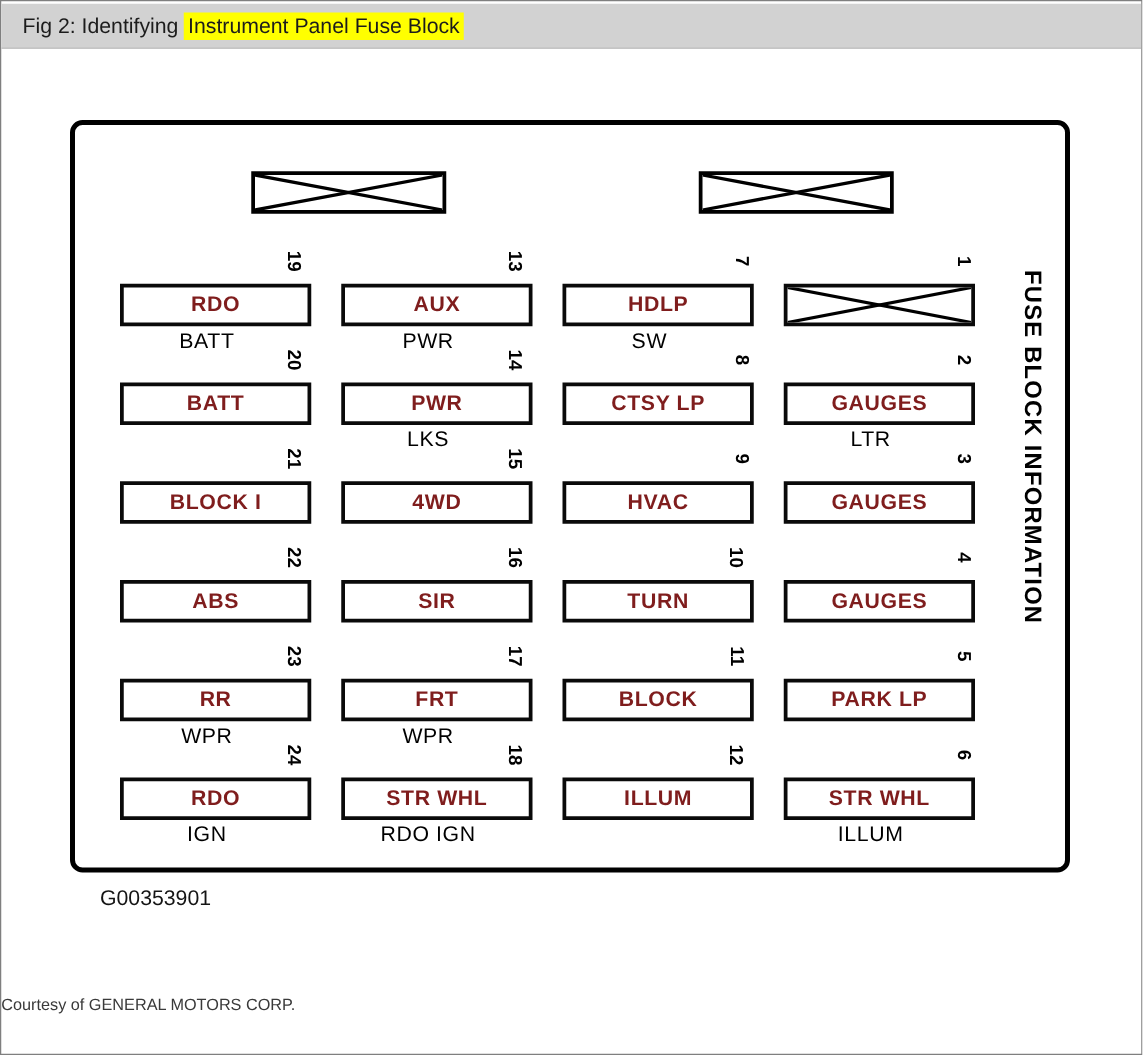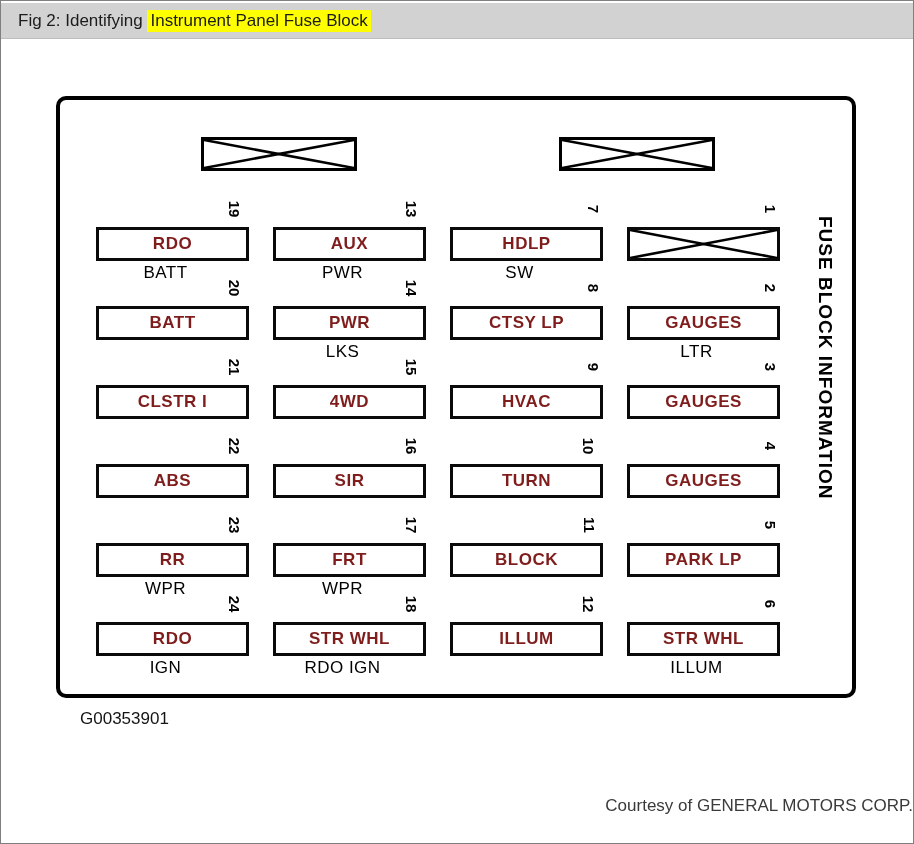--- a/index.html
+++ b/index.html
@@ -73,21 +73,21 @@
     letter-spacing:1px;
     white-space:nowrap;
   }
   
   .figure-code{
     position:absolute;left:47px;top:708px;
     font-size:17px;color:#141414;margin-left:32px;
   }
   .courtesy{
     position:absolute;left:0;right:0;top:795px;
-    text-align:right;font-size:17px;color:#3a3a3a;
+    text-align:left;font-size:13px;color:#3a3a3a;
   }
 </style>
 </head>
 <body>
 
 <div class="page">
 
   <div class="caption-bar"><span>Fig 2: Identifying </span><span class="caption-highlight">Instrument Panel Fuse Block</span></div>
 
   <div class="block">
@@ -163,21 +163,21 @@
         <span class="num">2</span>
         <div class="box">
             <span>GAUGES</span>
           </div>
         <span class="l2">LTR</span>
       </div>
 
       <div class="cell">
         <span class="num">21</span>
         <div class="box">
-            <span>CLSTR I</span>
+            <span>BLOCK I</span>
           </div>
         <span class="l2"></span>
       </div>
       <div class="cell">
         <span class="num">15</span>
         <div class="box">
             <span>4WD</span>
           </div>
         <span class="l2"></span>
       </div>

